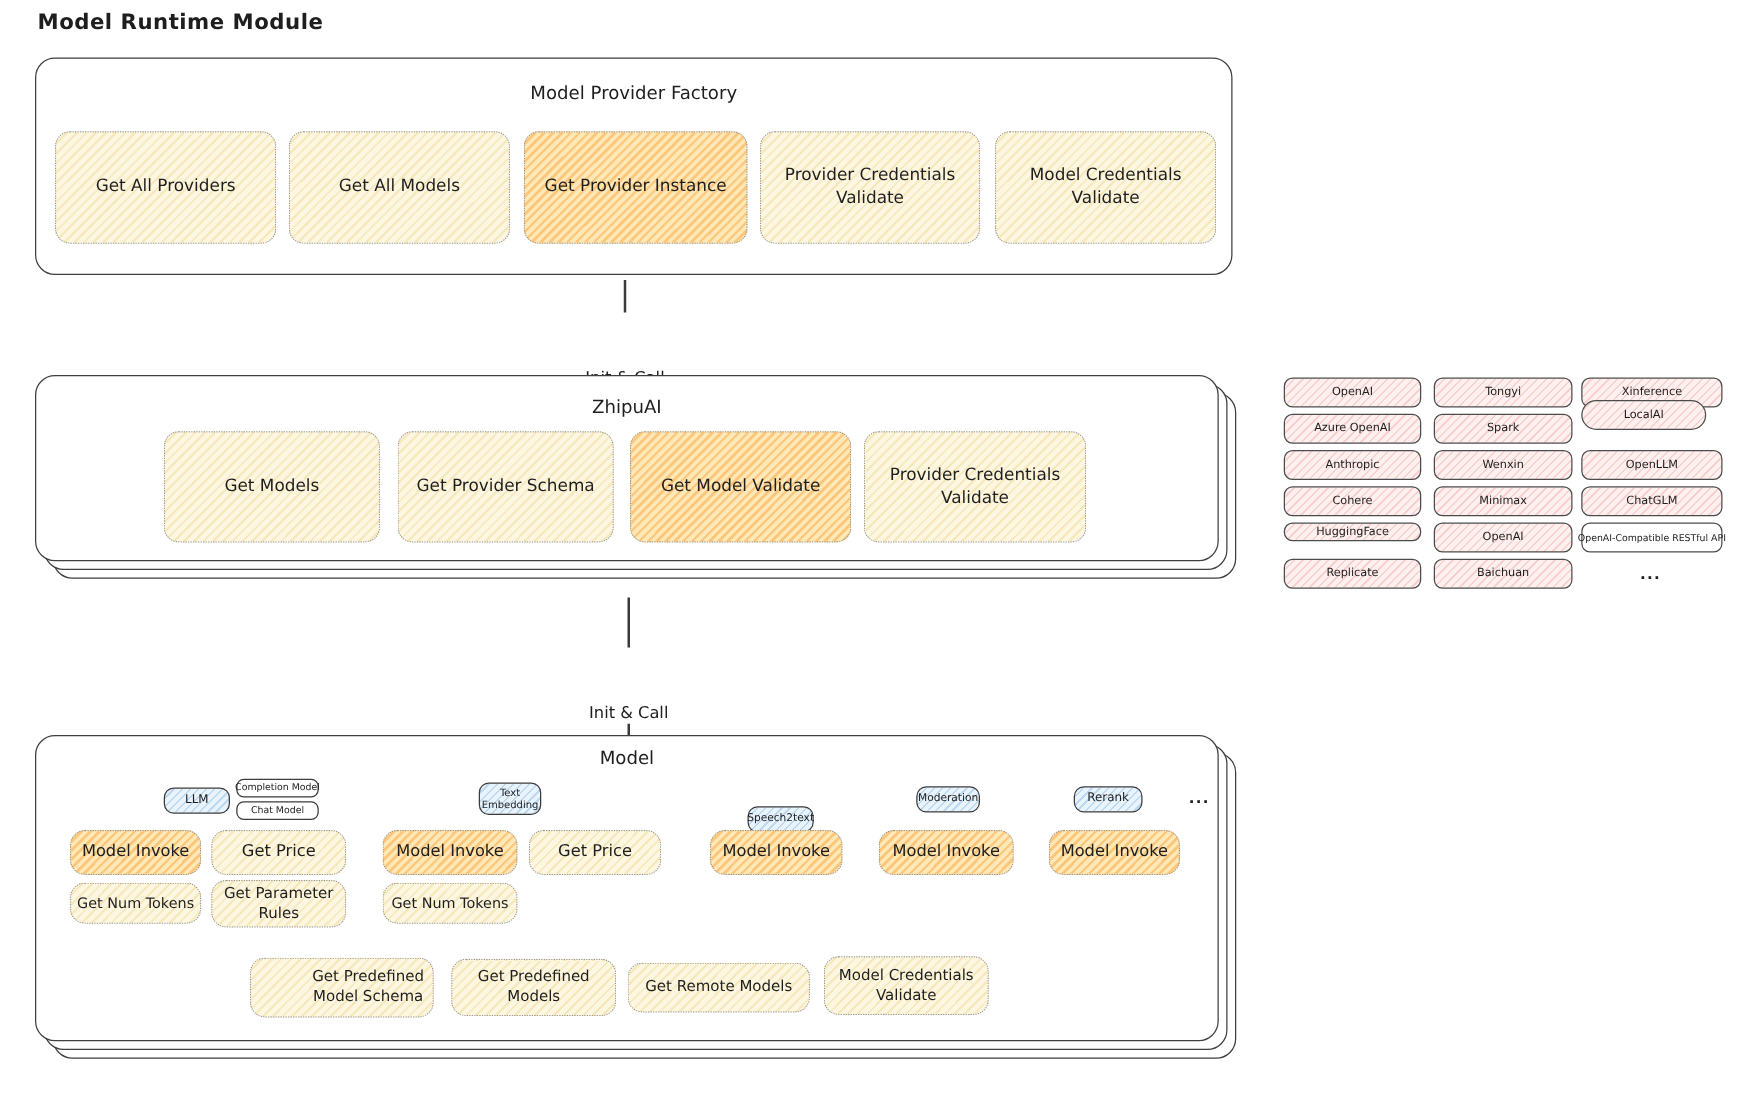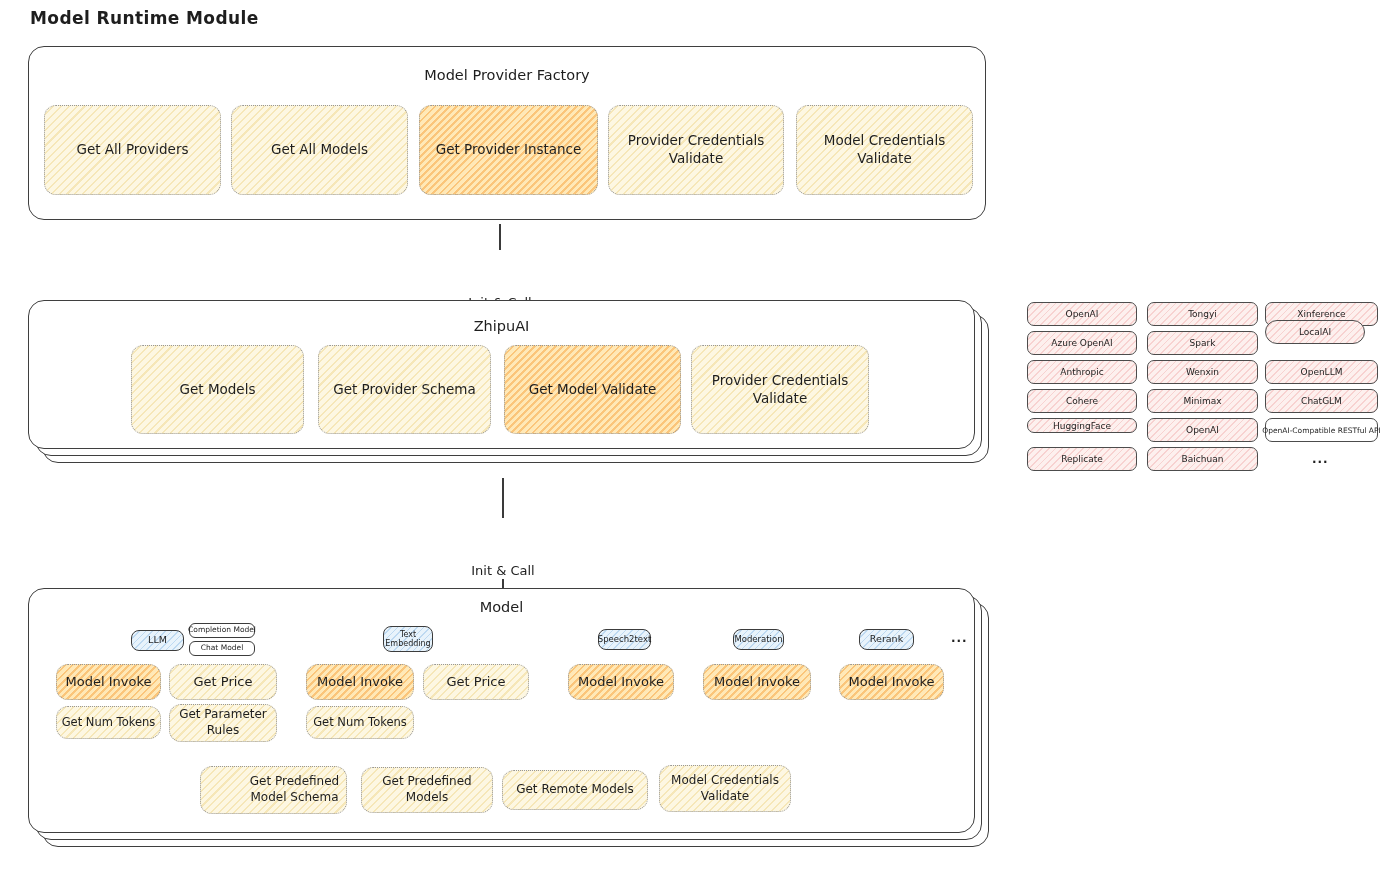--- a/index.html
+++ b/index.html
@@ -108,21 +108,21 @@
 
   <div class="frame ghost" style="left:42px; top:602px; width:947px; height:245px;"></div>
   <div class="frame ghost" style="left:35px; top:595px; width:947px; height:245px;"></div>
   <div class="frame" style="left:28px; top:588px; width:947px; height:245px;">
     <div class="frame-title" style="top:10px;">Model</div>
 
     <div class="tag" style="left:102px; top:41px; width:53px; height:21px; font-size:9.5px;">LLM</div>
     <div class="tag mini" style="left:160px; top:34px; width:66px; height:15px;">Completion Model</div>
     <div class="tag mini" style="left:160px; top:52px; width:66px; height:15px;">Chat Model</div>
     <div class="tag" style="left:354px; top:37px; width:50px; height:26px; font-size:8px;">Text Embedding</div>
-    <div class="tag" style="left:569px; top:40px; width:53px; height:21px; font-size:8.5px;">Speech2text</div>
+    <div class="tag" style="left:569px; top:56px; width:53px; height:21px; font-size:8.5px;">Speech2text</div>
     <div class="tag" style="left:704px; top:40px; width:51px; height:21px; font-size:8.5px;">Moderation</div>
     <div class="tag" style="left:830px; top:40px; width:55px; height:21px; font-size:9.5px;">Rerank</div>
     <div class="more-label" style="left:922px; top:42px;">...</div>
 
     <div class="btn hl small" style="left:27px;  top:75px; width:105px; height:36px; font-size:13px;">Model Invoke</div>
     <div class="btn light small" style="left:140px; top:75px; width:108px; height:36px; font-size:13px;">Get Price</div>
     <div class="btn hl small" style="left:277px; top:75px; width:108px; height:36px; font-size:13px;">Model Invoke</div>
     <div class="btn light small" style="left:394px; top:75px; width:106px; height:36px; font-size:13px;">Get Price</div>
     <div class="btn hl small" style="left:539px; top:75px; width:106px; height:36px; font-size:13px;">Model Invoke</div>
     <div class="btn hl small" style="left:674px; top:75px; width:108px; height:36px; font-size:13px;">Model Invoke</div>

